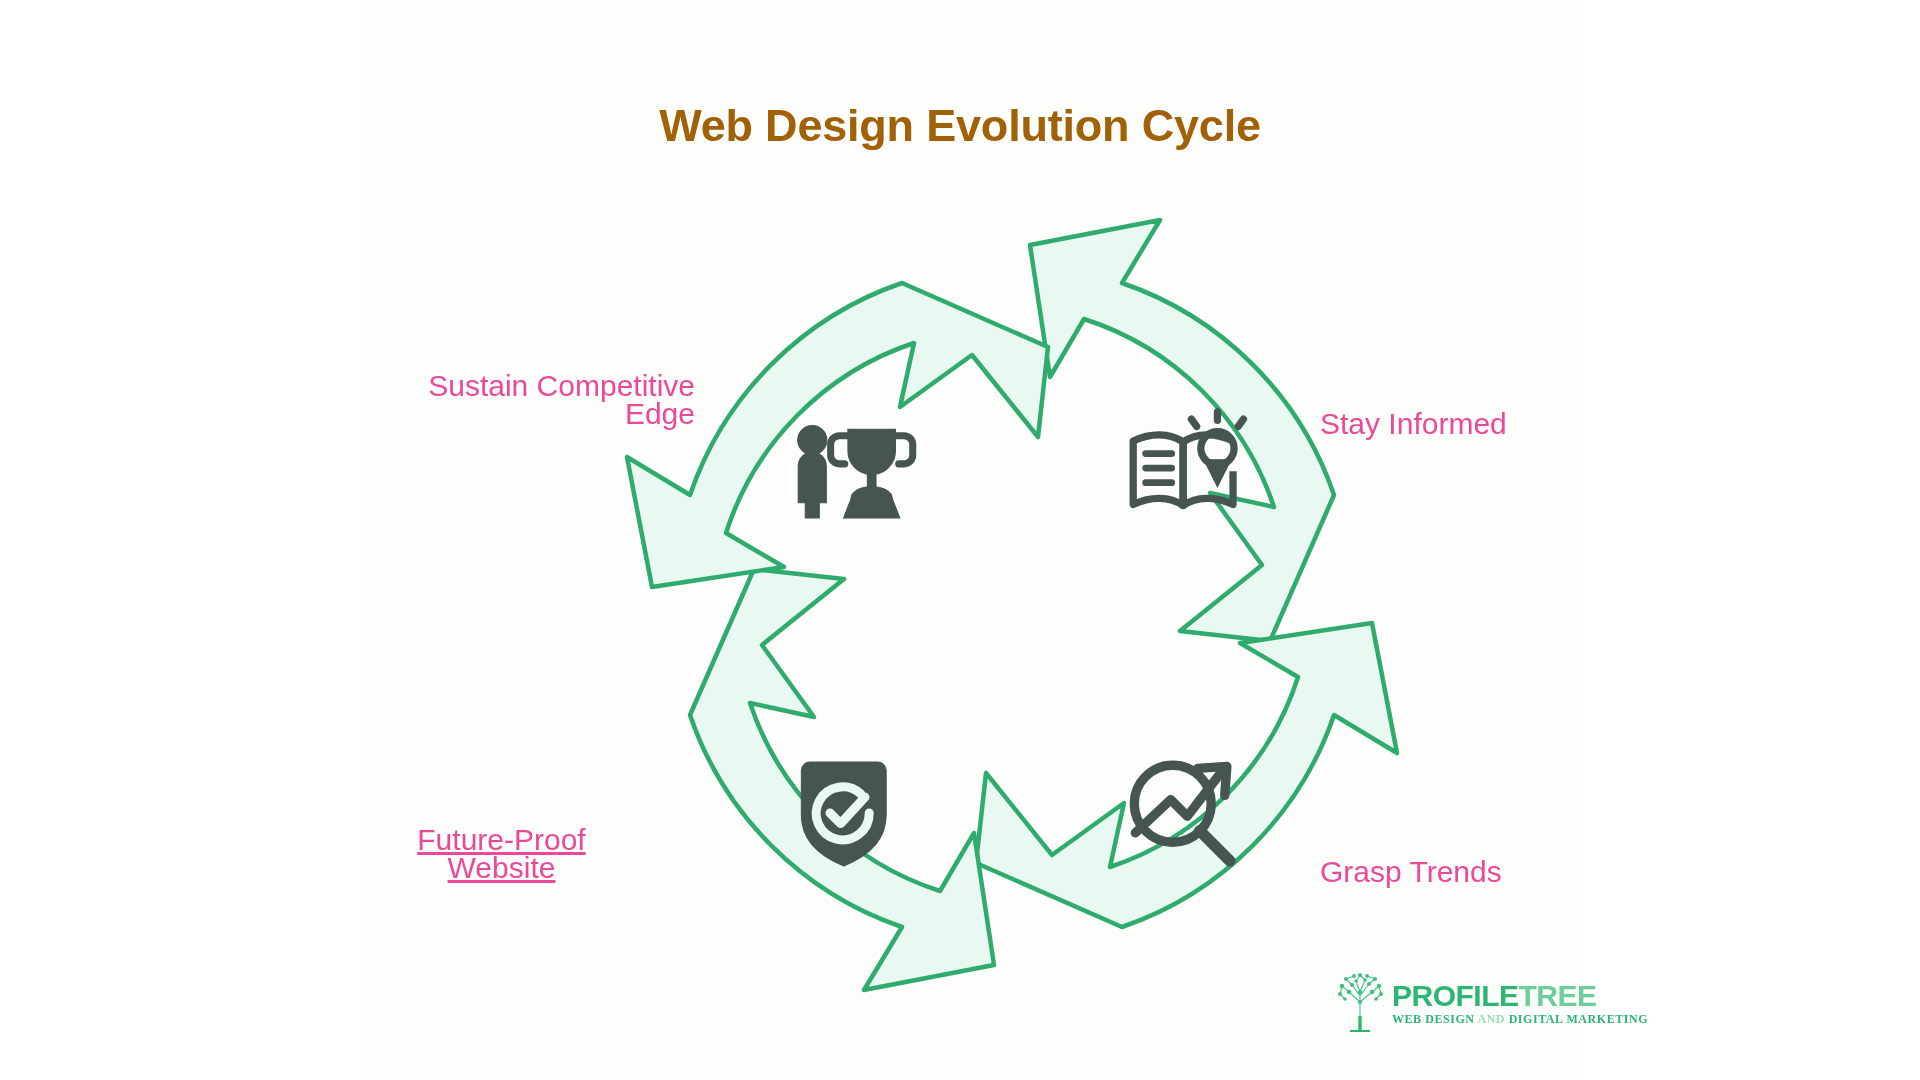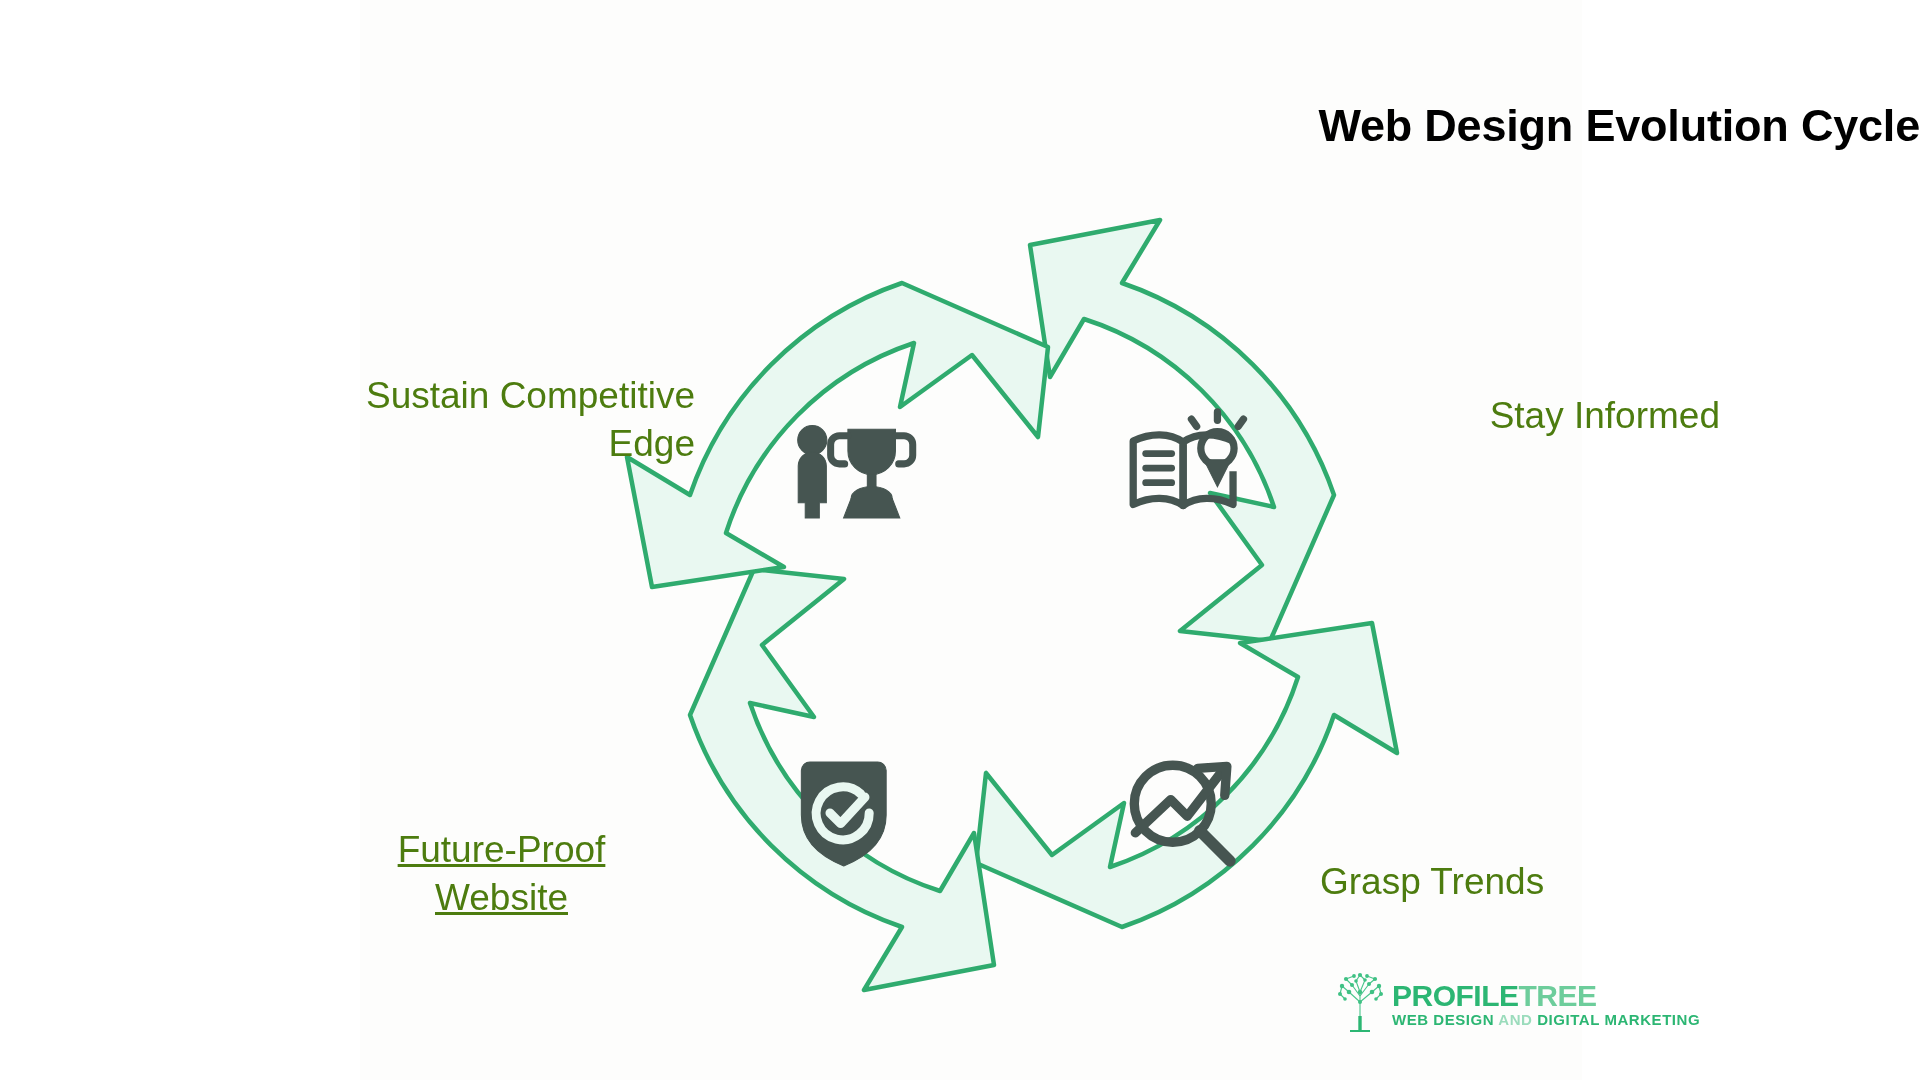--- a/index.html
+++ b/index.html
@@ -27,54 +27,54 @@
     top: 0px;
     width: 1222px;
     height: 1080px;
     background: #fdfdfc;
   }
   #title {
     position: absolute;
     left: 0;
     top: 100px;
     width: 1920px;
-    text-align: right;
+    text-align: center;
     font-size: 45px;
     font-weight: bold;
     letter-spacing: -0.2px;
-    color: #000000;
+    color: #a16207;
     font-family: "Liberation Sans", sans-serif;
     white-space: nowrap;
   }
   #diagram {
     position: absolute;
     left: 0;
     top: 0;
     width: 1920px;
     height: 1080px;
   }
   .lbl {
     position: absolute;
-    color: #4d7c0f;
-    font-size: 37px;
-    line-height: 48px;
+    color: #ec4899;
+    font-size: 30px;
+    line-height: 28px;
     font-family: "Liberation Sans", sans-serif;
     white-space: pre-line;
   }
   #lbl-sustain {
     left: 300px;
     top: 372px;
     width: 395px;
     text-align: right;
   }
   #lbl-stay {
     left: 1320px;
-    top: 392px;
+    top: 410px;
     width: 400px;
-    text-align: right;
+    text-align: left;
   }
   #lbl-grasp {
     left: 1320px;
     top: 830px;
     width: 400px;
     text-align: left;
     margin-top: 28px;
   }
   #lbl-future {
     left: 304px;
@@ -106,27 +106,27 @@
     font-size: 30px;
     font-weight: bold;
     letter-spacing: -0.5px;
     line-height: 34px;
     white-space: nowrap;
     font-family: "Liberation Sans", sans-serif;
   }
   .lw-a { color: #2cb673; }
   .lw-b { color: #6dcd9b; }
   #logo-tag {
-    font-size: 15px;
+    font-size: 12px;
     font-weight: bold;
     letter-spacing: 0.55px;
     line-height: 13px;
     color: #2cb673;
     white-space: nowrap;
-    font-family: Liberation Sans, sans-serif;
+    font-family: Liberation Serif, serif;
   }
   #logo-tag .dim { color: #9bdcbc; }
 </style>
 </head>
 <body>
 
 <div id="canvas">
 
   <div id="card"></div>
 

